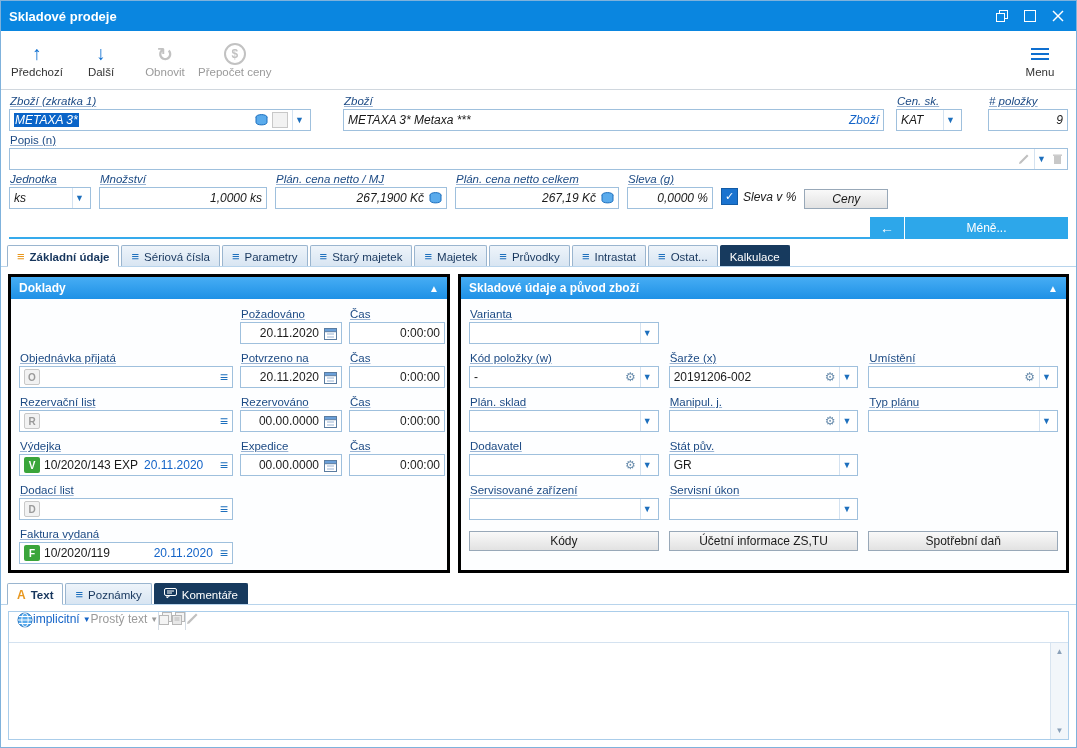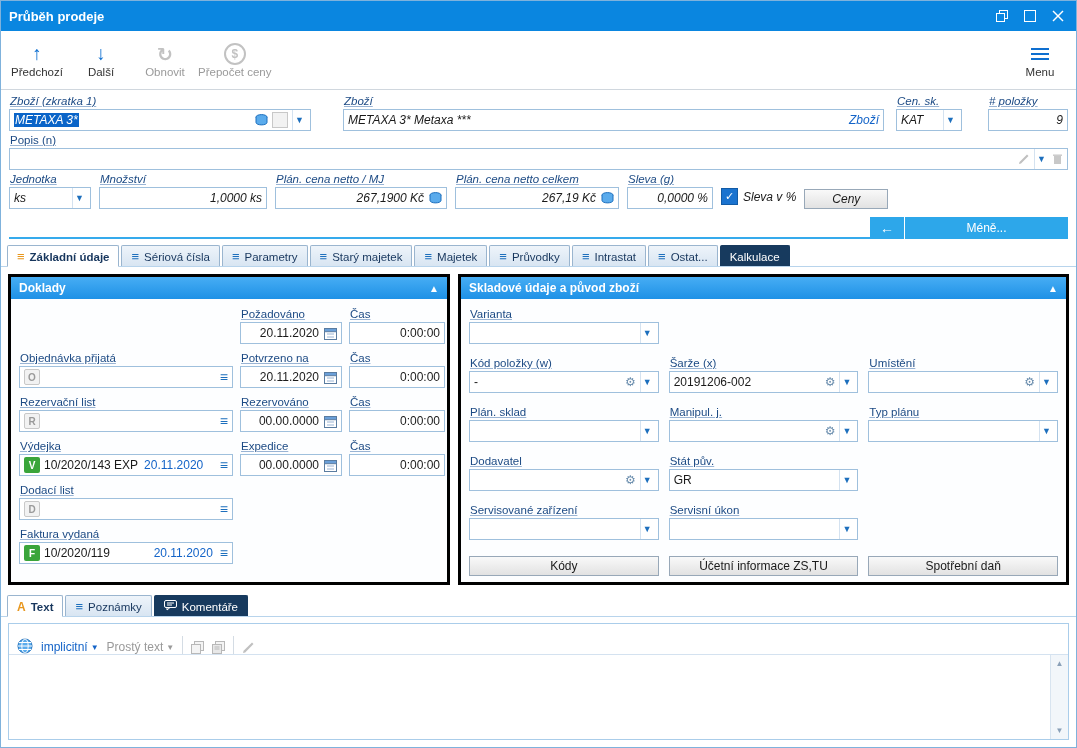--- a/index.html
+++ b/index.html
@@ -56,53 +56,53 @@
   .tab.dark .tico{color:#fff;}
 
   
   .panels{display:flex;gap:8px;padding:7px 7px 6px 7px;background:#fff;flex:0 0 auto;}
   .panel{border:3px solid #000000;background:#fdfeff;display:flex;flex-direction:column;box-sizing:border-box;}
   .panel.doklady{width:442px;flex:0 0 auto;}
   .panel.sklad{flex:1;}
   .phead{height:22px;background:linear-gradient(#47adf4,#1e91e6);color:#fff;font-weight:bold;font-size:12px;display:flex;align-items:center;padding:0 8px;flex:0 0 auto;}
   .chev{margin-left:auto;font-size:10px;color:#fff;cursor:pointer;}
   .dok-grid{display:grid;grid-template-columns:214px 102px 96px;column-gap:7px;row-gap:5px;padding:6px 8px;}
-  .skl-grid{display:grid;grid-template-columns:1fr 1fr 1fr;column-gap:10px;row-gap:5px;padding:6px 8px;gap:10px;}
+  .skl-grid{display:grid;grid-template-columns:1fr 1fr 1fr;column-gap:10px;row-gap:5px;padding:6px 8px;}
   .cell{display:flex;flex-direction:column;min-width:0;}
   .pfx{width:16px;height:16px;border-radius:2px;display:flex;align-items:center;justify-content:center;font-size:10px;font-weight:bold;margin-right:4px;flex:0 0 auto;}
   .pfx.green{background:#3aa53a;color:#fff;}
   .pfx.gray{background:#f2f2f2;color:#9a9a9a;border:1px solid #c8c8c8;box-sizing:border-box;}
   .hamb{margin-left:auto;color:#1d6fbd;font-size:14px;cursor:pointer;padding-left:3px;}
   .dateblue{color:#1464c8;margin-left:6px;}
   .docval{white-space:nowrap;overflow:hidden;font-size:12px;}
   .timefield .right-val{font-size:12px;}
 
   
   .texttabs{display:flex;gap:2px;padding:4px 6px 0 6px;border-bottom:1px solid #b8d4ec;background:#fff;flex:0 0 auto;}
   .textsection{flex:1;margin:6px 7px 7px 7px;border:1px solid #aacdea;display:flex;flex-direction:column;min-height:0;}
-  .ttool{height:30px;border-bottom:1px solid #d4e2f0;display:flex;align-items:flex-end;gap:8px;padding:0 8px;flex:0 0 auto;}
+  .ttool{height:30px;border-bottom:1px solid #d4e2f0;display:flex;align-items:flex-start;padding:0 8px;flex:0 0 auto;}
   .lang{color:#1464c8;font-size:12px;display:flex;align-items:center;gap:3px;cursor:pointer;}
   .fmt{color:#9a9a9a;font-size:12px;display:flex;align-items:center;gap:3px;}
   .tinychev{font-size:8px;}
   .vsep{width:1px;height:18px;background:#d4dce4;}
   .gico{display:flex;align-items:center;}
   .tbody-wrap{flex:1;display:flex;min-height:0;}
   .tarea{flex:1;background:#fff;}
   .scroll{width:17px;background:#f2f6fa;border-left:1px solid #d8e4f0;display:flex;flex-direction:column;justify-content:space-between;align-items:center;}
   .scroll .ar{font-size:8px;color:#8aa0b8;padding:4px 0;cursor:pointer;}
 
   .cal-icon,.coins-icon{display:flex;align-items:center;margin-left:5px;cursor:pointer;}
 </style>
 </head>
 <body>
 
 <div class="window">
 
   <div class="titlebar">
-    <span class="title">Průběh prodeje</span>
+    <span class="title">Skladové prodeje</span>
     <div class="win-controls">
       <span class="wbtn">
         <svg width="12" height="12" viewBox="0 0 12 12">
             <rect x="3.5" y="0.5" width="8" height="8" fill="none" stroke="#fff"></rect>
             <rect x="0.5" y="3.5" width="8" height="8" fill="#0a86e0" stroke="#fff"></rect>
           </svg>
       </span>
       <span class="wbtn">
         <svg width="12" height="12" viewBox="0 0 12 12">
             <rect x="0.5" y="0.5" width="11" height="11" fill="none" stroke="#fff"></rect>

